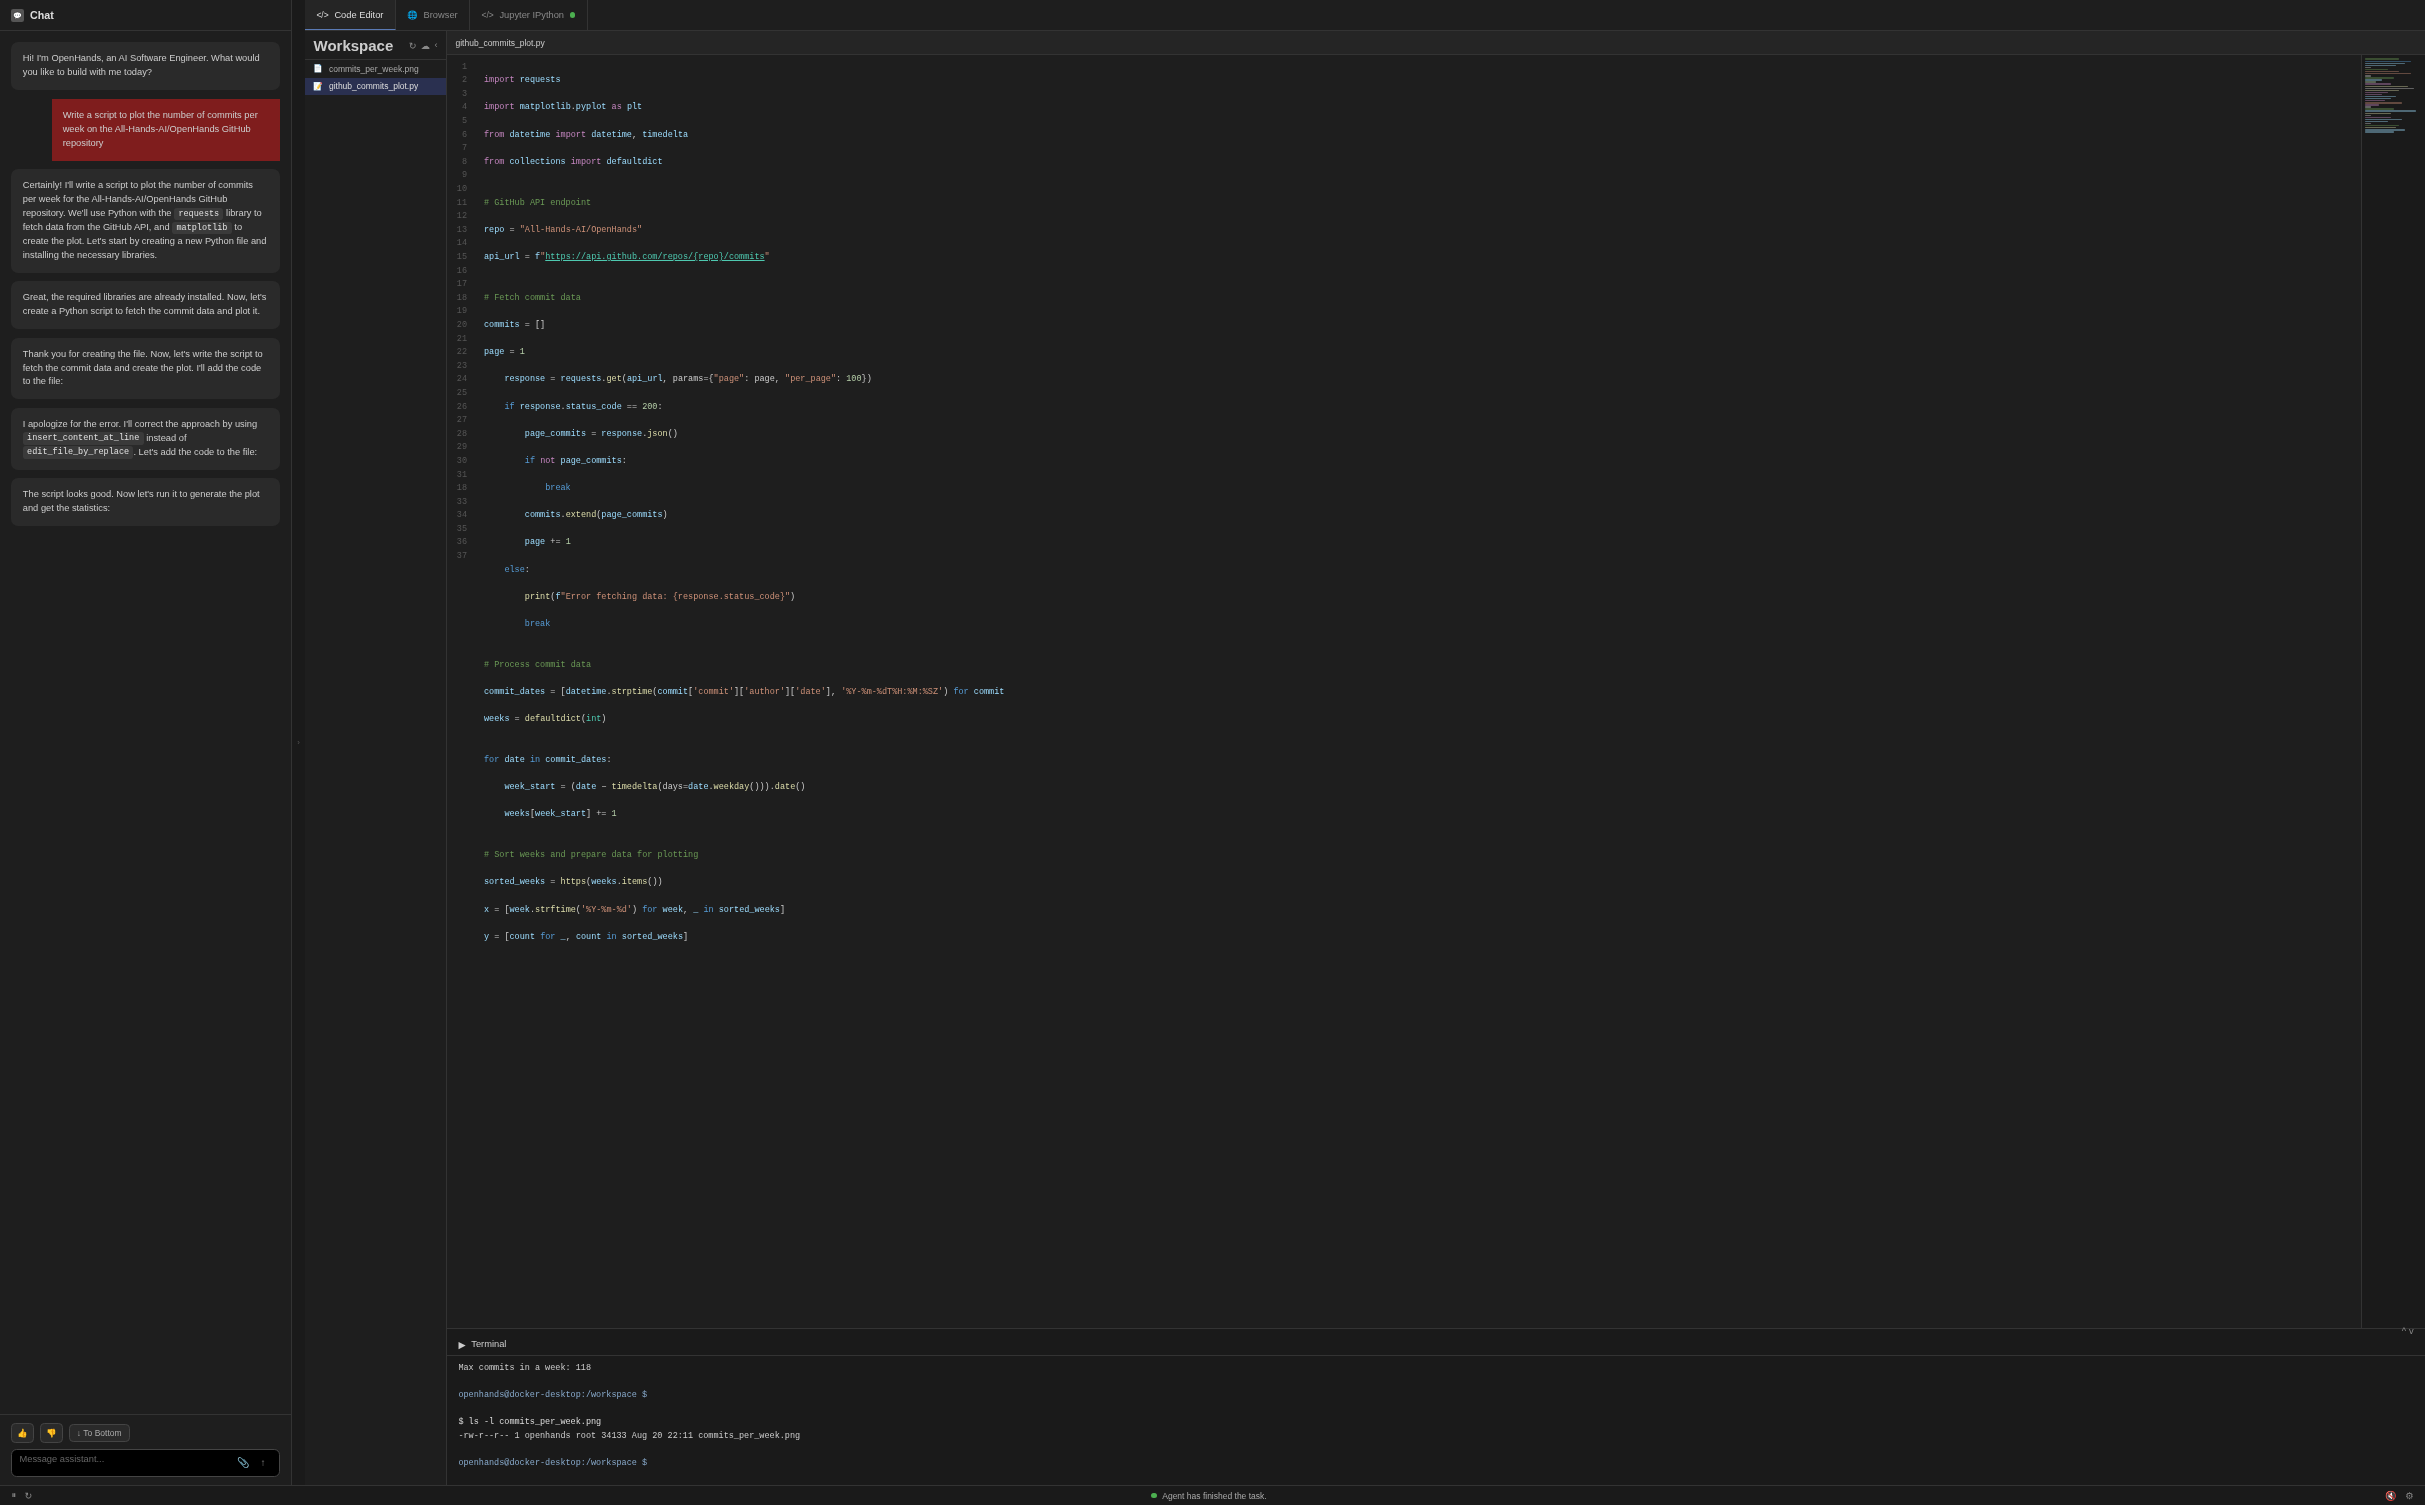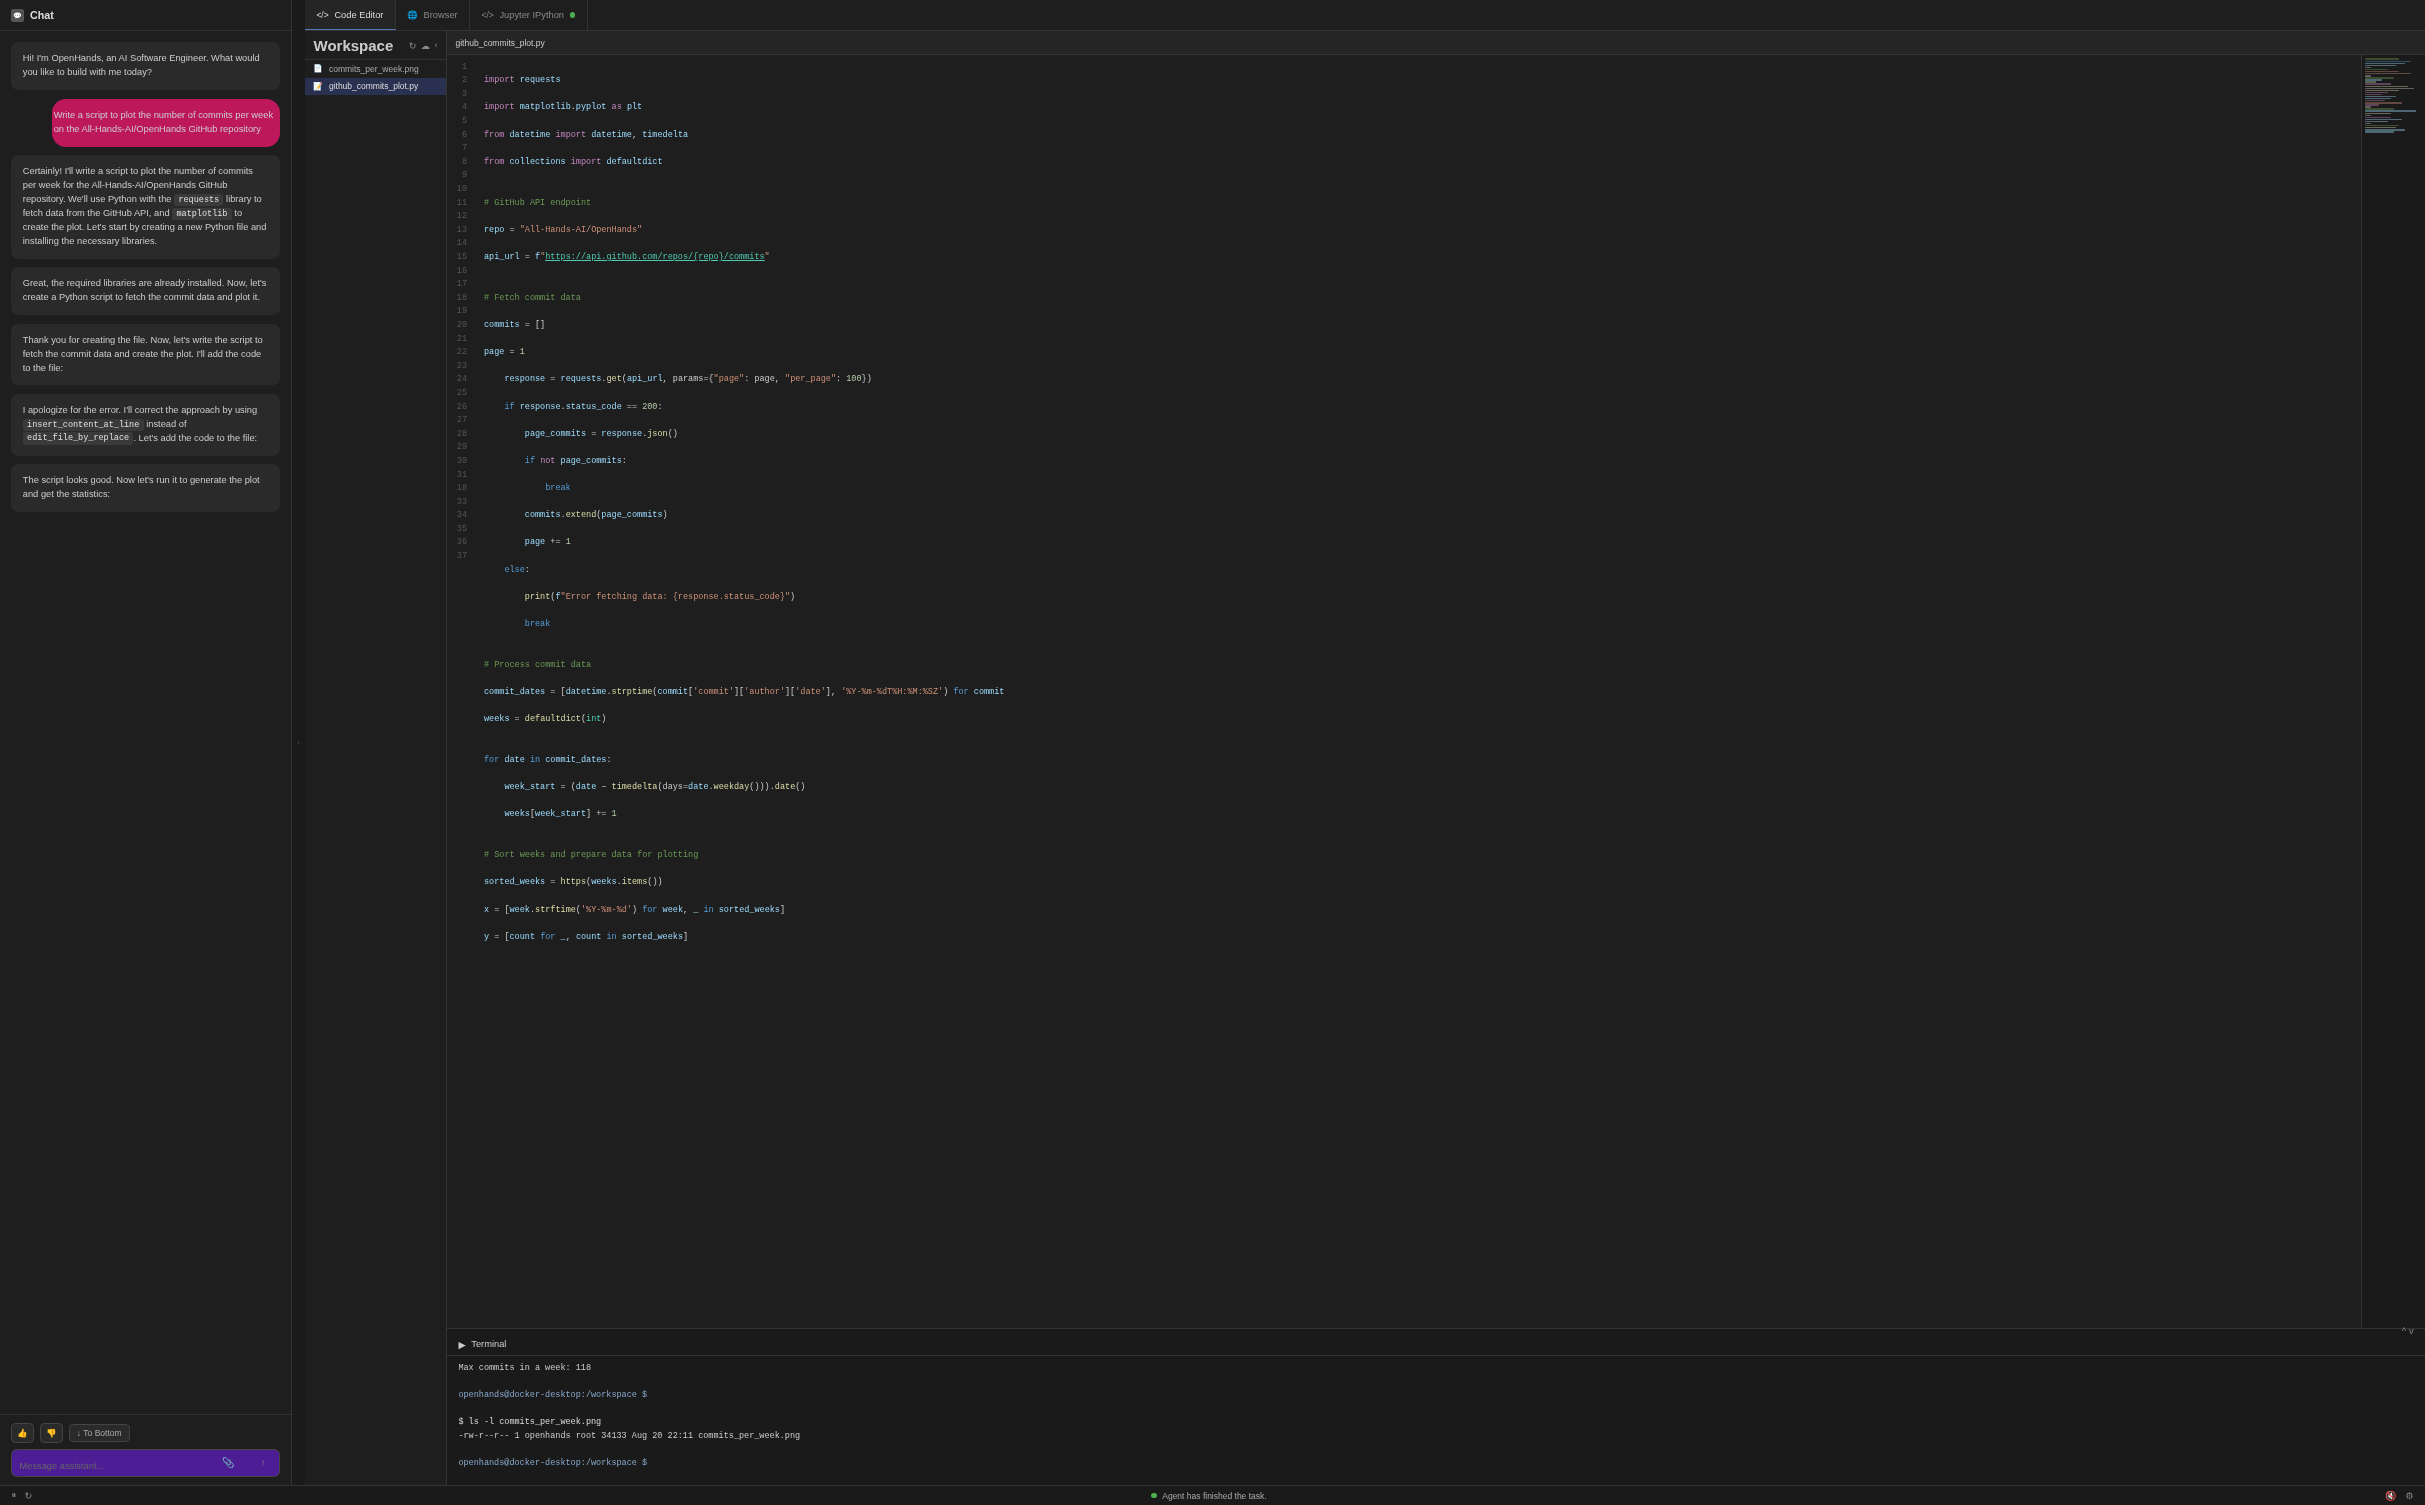--- a/index.html
+++ b/index.html
@@ -75,23 +75,23 @@
       background: #2a2a2a;
       border-radius: 7.1px;
       padding: 10px 11.4px;
       color: #ccc;
       font-size: 9.3px;
       line-height: 1.5;
       align-self: stretch;
     }
 
     .msg-user {
-      background: #be185d;
-      border-radius: 14px;
-      padding: 10px 2px;
+      background: #7f1d1d;
+      border-radius: 0;
+      padding: 10px 11px;
       color: #ccc;
       font-size: 9.3px;
       line-height: 1.5;
       align-self: flex-end;
       max-width: 85%;
     }
 
     .msg-code {
       background: #3a3a3a;
       border-radius: 2.8px;
@@ -137,26 +137,26 @@
       padding: 2.8px 7.1px;
       cursor: pointer;
       display: flex;
       align-items: center;
       gap: 2.8px;
       font-size: 8.5px;
     }
 
     .chat-input-row {
       display: flex;
-      align-items: flex-end;
-      background: #4c1d95;
+      align-items: flex-start;
+      background: #000000;
       border: 0.7px solid #444;
       border-radius: 5.7px;
       padding: 4.3px 7.1px;
-      gap: 17px;
+      gap: 2px;
     }
 
     .chat-input {
       flex: 1;
       background: transparent;
       border: none;
       outline: none;
       color: #999;
       font-size: 9.3px;
     }

